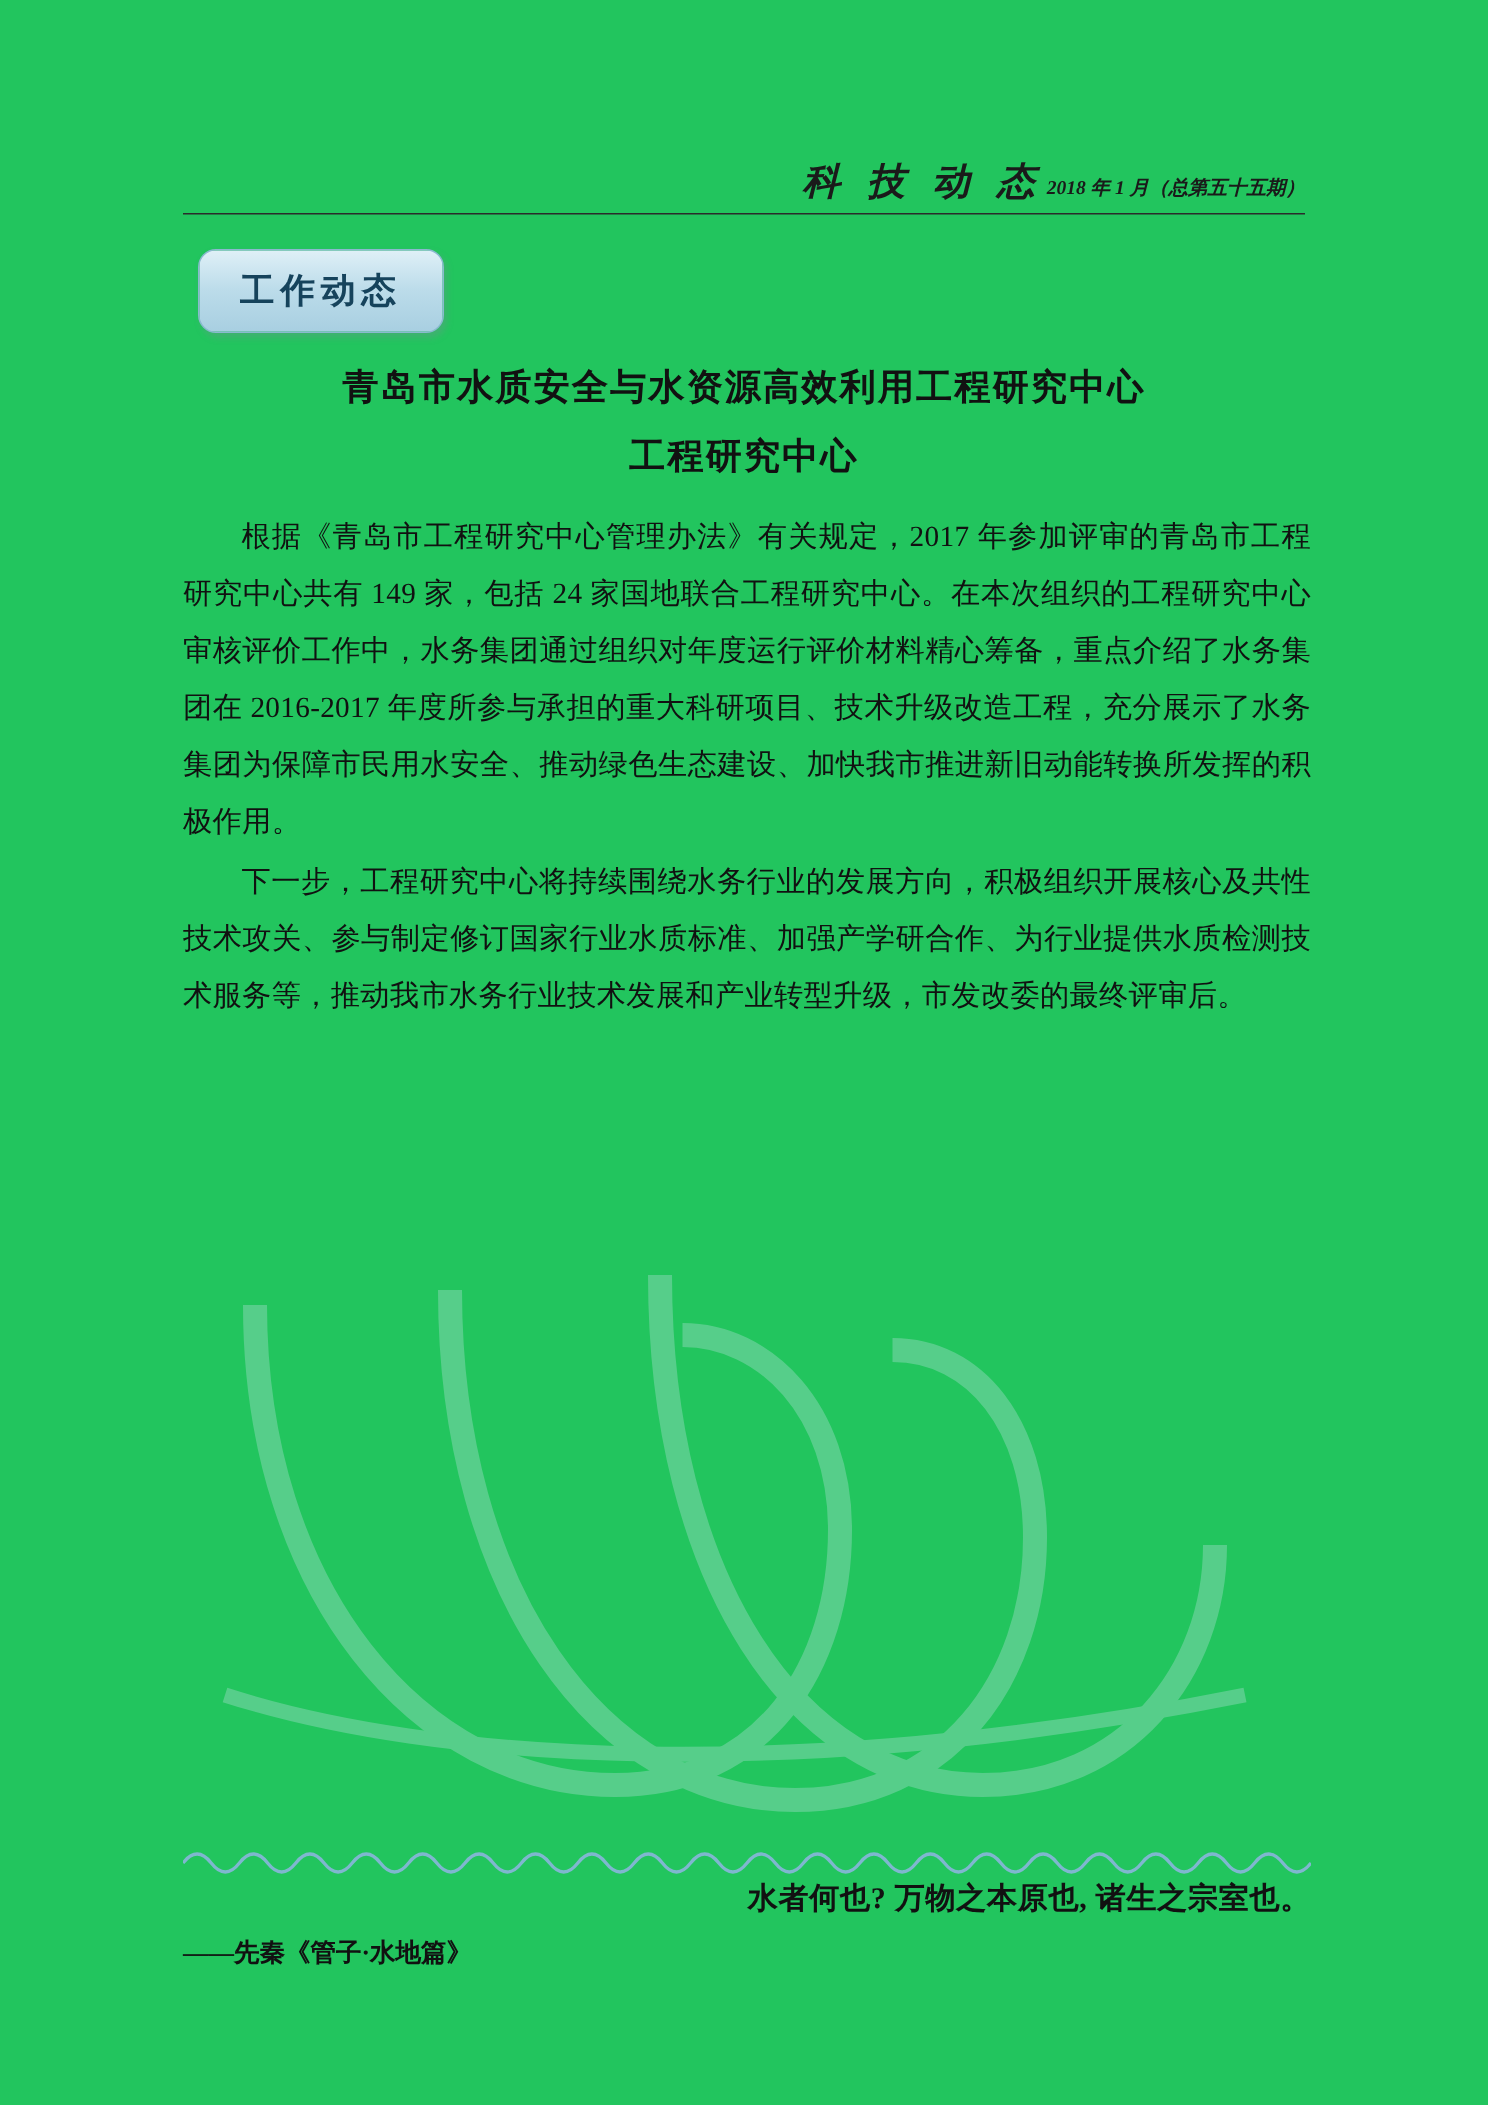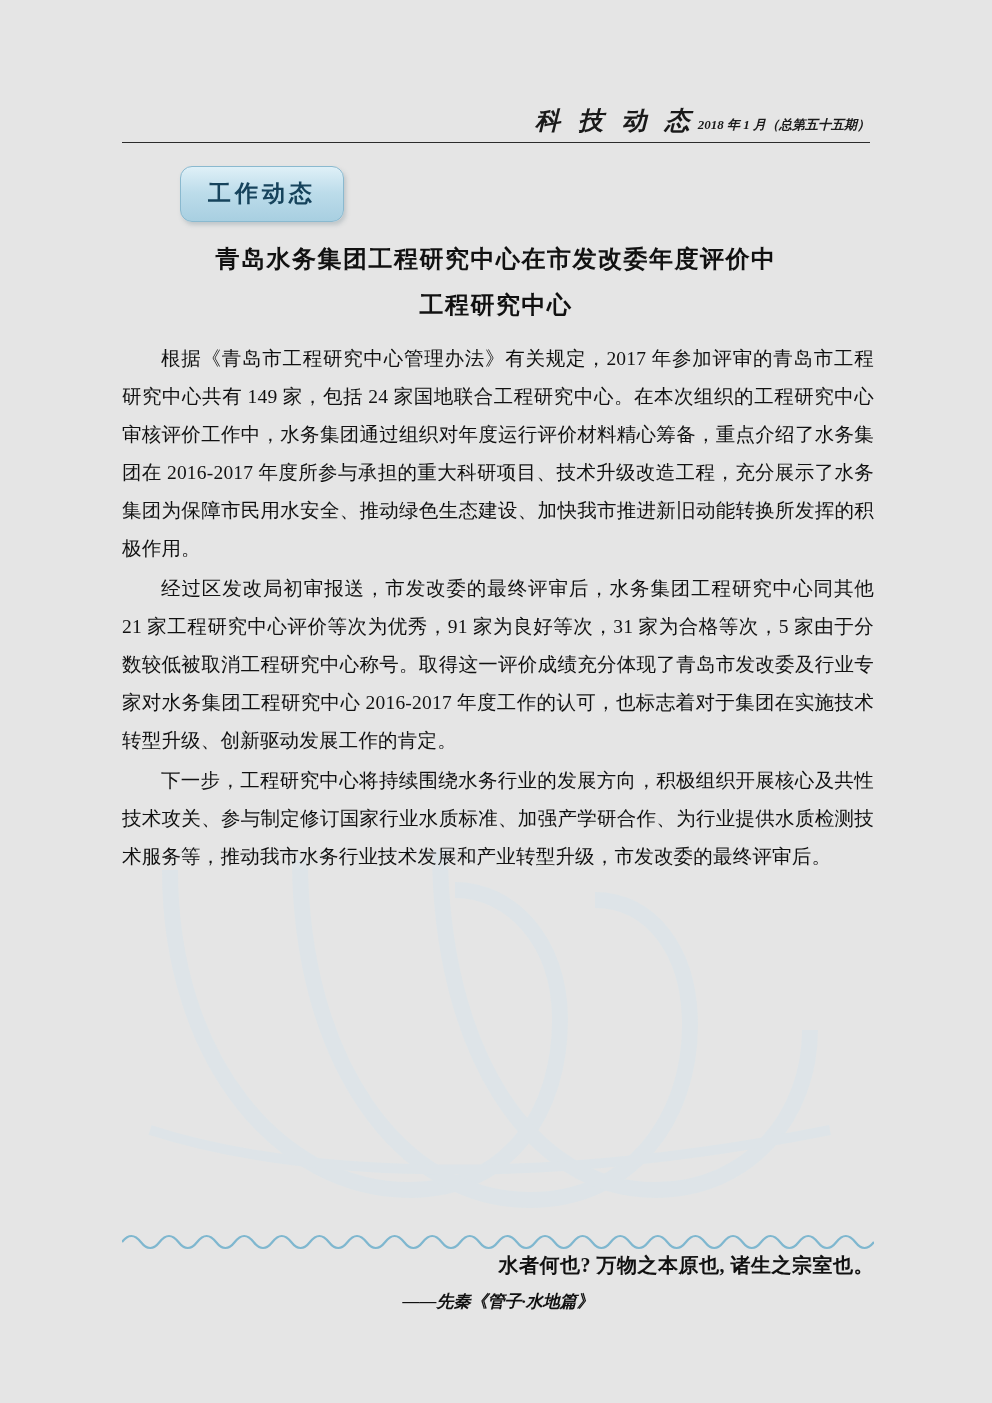--- a/index.html
+++ b/index.html
@@ -5,21 +5,21 @@
   html, body {
     margin: 0;
     padding: 0;
     background: #ffffff;
   }
   .page {
     position: relative;
     width: 992px;
     height: 1403px;
     margin: 0 auto;
-    background: #e5e5e5;
+    background: #22c55e;
     overflow: hidden;
     font-family: "Liberation Serif", "DejaVu Serif", serif;
   }
 
   
   .watermark {
     position: absolute;
     left: 110px;
     top: 830px;
     width: 760px;
@@ -71,21 +71,20 @@
   .section-tag {
     position: absolute;
     top: 166px;
     left: 132px;
     width: 162px;
     height: 54px;
     border-radius: 12px;
     background: linear-gradient(180deg, #dff0f7 0%, #bcdcea 48%, #a8cfe1 100%);
     border: 1px solid #8ab9cf;
     box-shadow: 2px 3px 4px rgba(120,140,150,0.35);
-    margin-left: 48px;
   }
   .section-tag span {
     display: block;
     text-align: center;
     line-height: 54px;
     font-family: "Liberation Serif", "DejaVu Serif", serif;
     font-weight: bold;
     font-size: 23px;
     letter-spacing: 4px;
     color: #16435c;
@@ -152,27 +151,26 @@
     font-weight: bold;
     font-size: 20px;
     color: #111;
     letter-spacing: 0.5px;
   }
   .footer-source {
     position: absolute;
     left: 122px;
     top: 1290px;
     width: 752px;
-    text-align: center;
+    text-align: left;
     padding-right: 10px;
     font-family: "Liberation Serif", "DejaVu Serif", serif;
     font-weight: bold;
     font-size: 17px;
     color: #111;
-    font-style: italic;
   }
 </style>
 </head>
 <body>
 
 <div class="page">
 
   <svg class="watermark" viewBox="0 0 760 420" xmlns="http://www.w3.org/2000/svg">
     <g fill="none" stroke="#cfe4ef" stroke-width="16">
       <path d="M60,40 C60,230 170,360 300,360 C400,360 450,280 450,190 C450,110 400,60 345,60"></path>
@@ -189,27 +187,26 @@
     <div class="masthead">
       <span class="mast-title">科 技 动 态</span><span class="mast-sub">2018 年 1 月（总第五十五期）</span>
     </div>
     <div class="header-rule"></div>
 
     <div class="section-tag">
       <span>工作动态</span>
     </div>
 
     <div class="doc-title">
-      <span>青岛水务集团工程研究中心在市发改委年度评价中</span>
+      <span>青岛市水质安全与水资源高效利用工程研究中心</span>
       <span class="line2">工程研究中心</span>
     </div>
 
     <div class="body-text">
       <p>根据《青岛市工程研究中心管理办法》有关规定，2017 年参加评审的青岛市工程研究中心共有 149 家，包括 24 家国地联合工程研究中心。在本次组织的工程研究中心审核评价工作中，水务集团通过组织对年度运行评价材料精心筹备，重点介绍了水务集团在 2016-2017 年度所参与承担的重大科研项目、技术升级改造工程，充分展示了水务集团为保障市民用水安全、推动绿色生态建设、加快我市推进新旧动能转换所发挥的积极作用。</p>
-      <p>经过区发改局初审报送，市发改委的最终评审后，水务集团工程研究中心同其他 21 家工程研究中心评价等次为优秀，91 家为良好等次，31 家为合格等次，5 家由于分数较低被取消工程研究中心称号。取得这一评价成绩充分体现了青岛市发改委及行业专家对水务集团工程研究中心 2016-2017 年度工作的认可，也标志着对于集团在实施技术转型升级、创新驱动发展工作的肯定。</p>
       <p>下一步，工程研究中心将持续围绕水务行业的发展方向，积极组织开展核心及共性技术攻关、参与制定修订国家行业水质标准、加强产学研合作、为行业提供水质检测技术服务等，推动我市水务行业技术发展和产业转型升级，市发改委的最终评审后。</p>
     </div>
 
     <svg class="wave" viewBox="0 0 752 22" preserveAspectRatio="none" xmlns="http://www.w3.org/2000/svg">
       <path d="M0,14 Q9.4,2 18.8,14 T37.6,14 T56.4,14 T75.2,14 T94,14 T112.8,14 T131.6,14 T150.4,14 T169.2,14 T188,14 T206.8,14 T225.6,14 T244.4,14 T263.2,14 T282,14 T300.8,14 T319.6,14 T338.4,14 T357.2,14 T376,14 T394.8,14 T413.6,14 T432.4,14 T451.2,14 T470,14 T488.8,14 T507.6,14 T526.4,14 T545.2,14 T564,14 T582.8,14 T601.6,14 T620.4,14 T639.2,14 T658,14 T676.8,14 T695.6,14 T714.4,14 T733.2,14 T752,14" fill="none" stroke="#7fb7cf" stroke-width="2.2"></path>
     </svg>
 
     <div class="footer-quote">水者何也? 万物之本原也, 诸生之宗室也。</div>
     <div class="footer-source">——先秦《管子·水地篇》</div>
 

